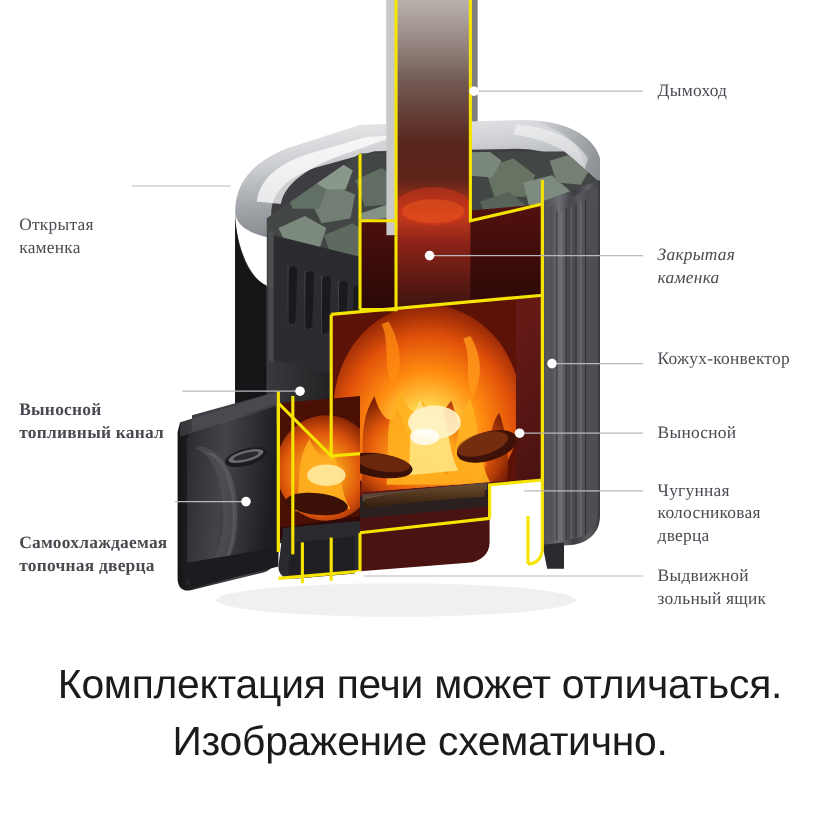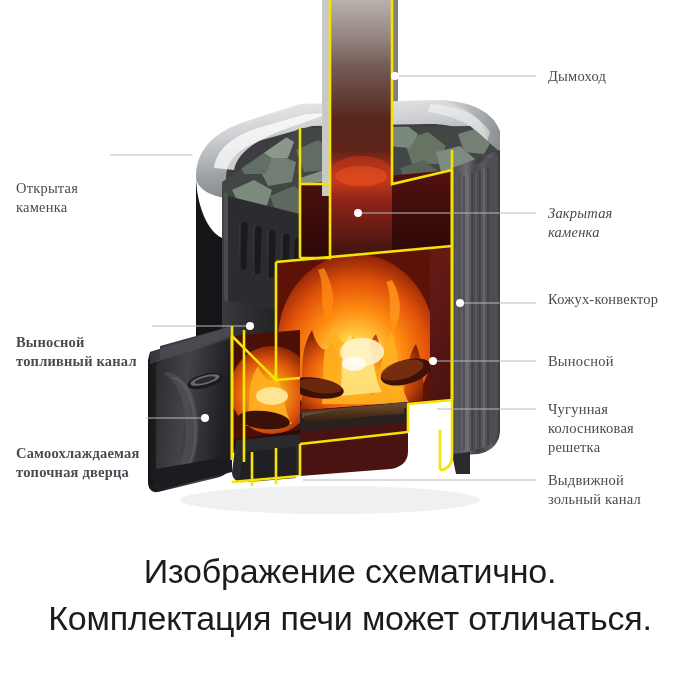--- a/index.html
+++ b/index.html
@@ -434,25 +434,25 @@
       <div class="callout-label left" style="left: 16px; top: 143px;">Открытая
 каменка</div>
       <div class="callout-label right" style="left: 548px; top: 204px; font-style: italic;">Закрытая
 каменка</div>
       <div class="callout-label right" style="left: 548px; top: 290px; text-align: center;">Кожух-конвектор</div>
       <div class="callout-label left" style="left: 16px; top: 297px; font-weight: bold;">Выносной
 топливный канал</div>
       <div class="callout-label right" style="left: 548px; top: 352px;">Выносной</div>
       <div class="callout-label right" style="left: 548px; top: 400px;">Чугунная
 колосниковая
-решетка</div>
+дверца</div>
       <div class="callout-label left" style="left: 16px; top: 408px; font-weight: bold;">Самоохлаждаемая
 топочная дверца</div>
       <div class="callout-label right" style="left: 548px; top: 471px;">Выдвижной
-зольный канал</div>
+зольный ящик</div>
     </div>
 
   <div id="caption">
+    <span class="line">Комплектация печи может отличаться.</span>
     <span class="line">Изображение схематично.</span>
-    <span class="line">Комплектация печи может отличаться.</span>
   </div>
 
 </div>
 
 </body></html>

